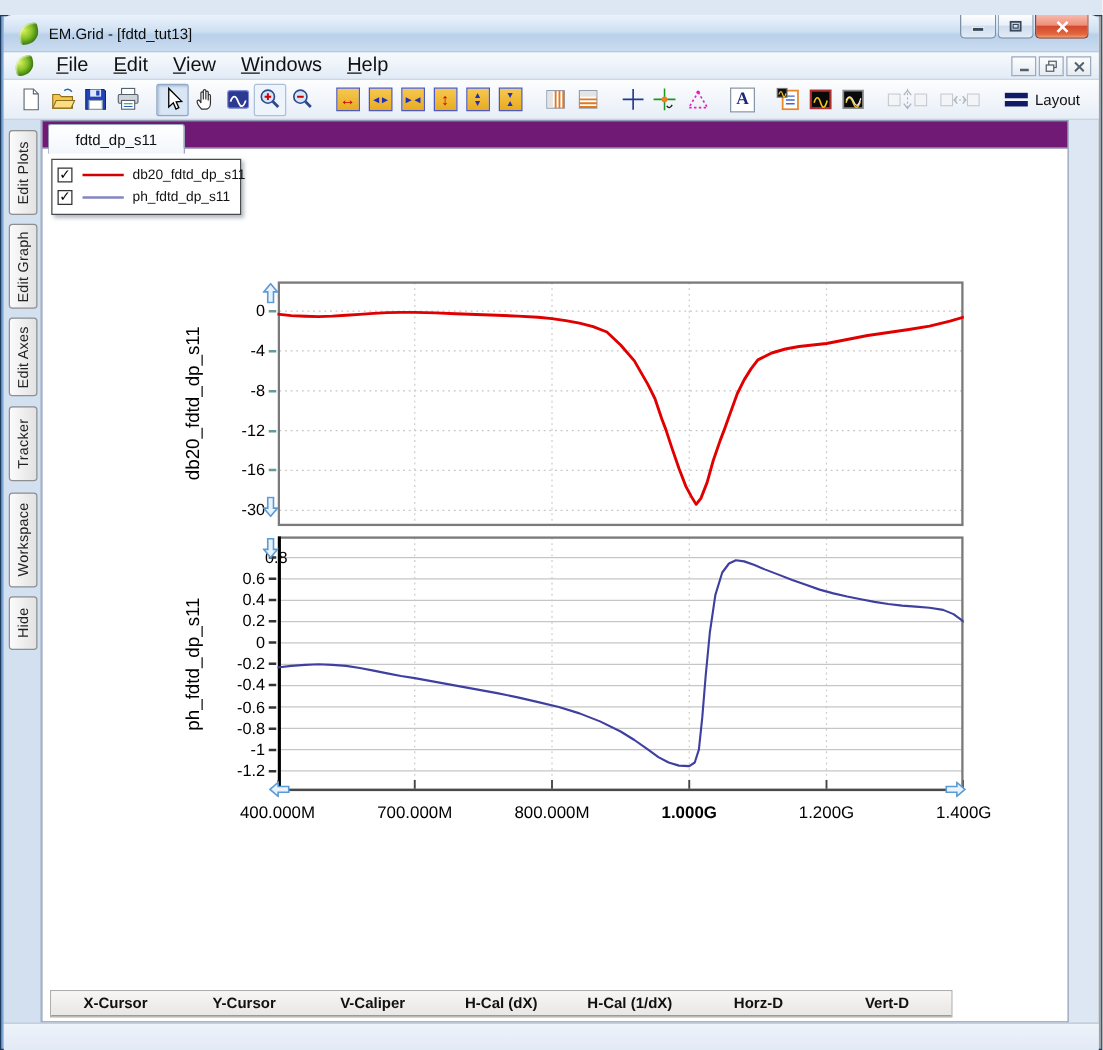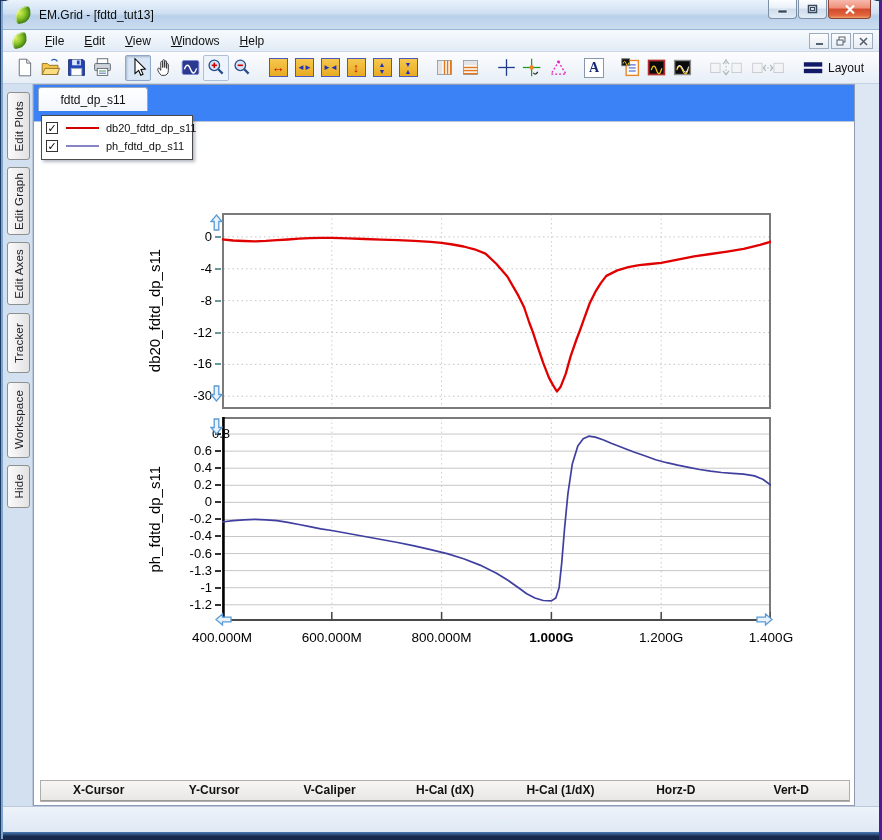--- a/index.html
+++ b/index.html
@@ -1,38 +1,38 @@
 <!DOCTYPE html>
 <html><head>
 <meta charset="utf-8">
 <style>
   * { margin:0; padding:0; box-sizing:border-box; }
   html,body { width:882px; height:840px; overflow:hidden; }
   body { font-family:"Liberation Sans","DejaVu Sans",sans-serif; position:relative; background:#dce7f3; }
-  .win { position:absolute; inset:0; border-left:3px solid #7ea6d3; border-right:3px solid #4c1d95; outline:1px solid #1f3a5f; outline-offset:-1px; }
+  .win { position:absolute; inset:0; border-left:3px solid #7ea6d3; border-right:3px solid #a3a3a3; outline:1px solid #1f3a5f; outline-offset:-1px;margin-top:12px; }
 
   
   .titlebar { position:absolute; left:0; top:0; width:100%; height:30px;
     background:linear-gradient(#eaf2fb, #cfe0f3 45%, #b9d0ea 55%, #cbdcf0);
     border-bottom:1px solid #98b4d4; border-radius:6px 6px 0 0; }
   .leaf-icon { display:inline-block; width:16px; height:16px;
     background:radial-gradient(circle at 30% 30%, #d8ef5a, #85c227 40%, #3e7d12 70%, #1e4a0a);
     border-radius:65% 20% 65% 20%; transform:rotate(-12deg); box-shadow:inset 1px 1px 1px rgba(255,255,255,.6); }
   .title-icon { position:absolute; left:12px; top:7px; }
   .title-text { position:absolute; left:36px; top:8px; font-size:12px; color:#0c0c0c; }
   .winbtns { position:absolute; right:8px; top:0; display:flex; }
   .winbtn { width:29px; height:19px; border:1px solid #7d90a5; border-top:none; border-radius:0 0 4px 4px;
     background:linear-gradient(#fdfeff,#e9f0f8 45%,#cfdcec 50%,#e2ecf8); display:flex; align-items:center; justify-content:center; margin-left:1px; }
   .winbtn.close { width:43px; background:linear-gradient(#f7b9ae,#ef8f77 45%,#d14a2f 50%,#e2653c 85%,#f0a06e); border-color:#8c4436; }
 
   
   .menubar { position:absolute; left:0; top:30px; width:100%; height:22px;
     background:linear-gradient(#f6fafd,#e2ebf6); border-bottom:1px solid #cbd8e8; display:flex; align-items:center; }
   .doc-icon { width:15px; height:15px; margin:0 8px 0 9px; }
-  .menu-item { font-size:12px; color:#111; padding:17px 10px; }
+  .menu-item { font-size:16px; color:#111; padding:17px 10px; }
   .menu-item u { text-decoration:underline; }
   .mdibtns { position:absolute; right:6px; top:3px; display:flex; gap:2px; }
   .mdibtn { width:20px; height:16px; border:1px solid #9cabbd; background:linear-gradient(#fdfdfe,#e6ecf3); display:flex; align-items:center; justify-content:center; }
 
   
   .toolbar { position:absolute; left:0; top:52px; width:100%; height:32px;
     background:linear-gradient(#fdfdfe,#e7eef7); border-bottom:1px solid #c5d3e4; display:flex; align-items:center; padding-left:8px; overflow:hidden; }
   .tgroup { display:flex; align-items:center; margin-right:10px; }
   .tbtn { width:26px; height:26px; display:flex; align-items:center; justify-content:center; border:1px solid transparent; border-radius:2px; flex:none; }
   .tbtn svg { width:21px; height:21px; }
@@ -47,21 +47,21 @@
     font-family:"Liberation Serif",serif; font-weight:bold; font-size:14px; color:#1a2a7a; }
 
   
   .sidebar { position:absolute; left:0; top:84px; width:30px; height:722px; background:#d2e0f0; border-right:1px solid #b7c6da; }
   .side-tab { position:absolute; left:4px; width:23px; background:linear-gradient(to right,#fbfbfb,#e2e2e2);
     border:1px solid #8f8f8f; border-radius:3px; display:flex; align-items:center; justify-content:center; }
   .side-tab span { writing-mode:vertical-rl; transform:rotate(180deg); font-size:11.5px; color:#222; letter-spacing:.2px; }
 
   
   .mdi { position:absolute; left:30px; top:84px; width:822px; height:722px; background:#fff; border:1px solid #8e9bb3; }
-  .tabrow { position:absolute; left:0; top:0; width:100%; height:37px; background:#3b82f6; border-bottom:1px solid #b6c4d6; }
+  .tabrow { position:absolute; left:0; top:0; width:100%; height:22px; background:#701a75; border-bottom:1px solid #b6c4d6; }
   .doc-tab { position:absolute; left:4px; top:2px; width:110px; height:24px; background:linear-gradient(#ffffff,#f2f6fb);
     border:1px solid #9aa8bc; border-bottom:none; border-radius:3px 3px 0 0; display:flex; align-items:center; justify-content:center;
     font-size:12px; color:#111; }
 
   
   .legend { position:absolute; left:38px; top:115px; width:152px; background:#fff; border:1px solid #4a4a4a;
     box-shadow:2px 2px 3px rgba(110,120,140,.5); padding:3px 6px 4px 4px; z-index:5; }
   .legend-row { display:flex; align-items:center; height:18px; }
   .cbx { width:12px; height:12px; border:1px solid #333; background:#fff; font-size:11px; line-height:10px; text-align:center;
     color:#000; font-weight:bold; flex:none; }
@@ -73,21 +73,21 @@
   .chartbox svg { width:100%; height:100%; display:block; }
   .ytick-label { position:absolute; width:44px; text-align:right; font-size:13px; color:#000; }
   .xtick-label { position:absolute; width:92px; text-align:center; font-size:13.5px; color:#000; }
   .tickmark { position:absolute; width:6px; height:2px; }
   .axis-title { position:absolute; display:flex; align-items:center; justify-content:center; }
   .axis-title span { writing-mode:vertical-rl; transform:rotate(180deg); font-size:15px; color:#000; }
   .xaxis-title { position:absolute; font-size:15px; color:#000; text-align:center; }
   .pan-arrow { position:absolute; z-index:4; }
 
   
-  .stable { position:absolute; left:6px; bottom:3px; width:810px; border:1px solid #b0aeab; }
+  .stable { position:absolute; left:6px; bottom:3px; width:722px; border:1px solid #b0aeab; }
   .strow { display:flex; }
   .strow.head { background:linear-gradient(#f7f6f4,#e9e7e4); border-bottom:1px solid #9b9b9b; }
   .strow.vals { background:#f1efed; }
   .stcell { flex:1 1 0; text-align:center; font-size:12px; padding:2px 0 3px; color:#111; }
   .strow.head .stcell { font-weight:bold; }
   .strow.vals .stcell { border-left:1px solid #d3d1ce; }
   .strow.vals .stcell:first-child { border-left:none; }
 
   
   .statusbar { position:absolute; left:0; top:806px; width:100%; height:26px; background:linear-gradient(#eef3fa,#dfe8f4); border-top:1px solid #b9c8da; }
@@ -496,28 +496,28 @@
       <div class="ytick-label" style="left: 165px; top: 477.285px;">0.2</div>
       <div class="tickmark" style="left: 212px; top: 484.285px; background: rgb(51, 51, 51);"></div>
       <div class="ytick-label" style="left: 165px; top: 494.356px;">0</div>
       <div class="tickmark" style="left: 212px; top: 501.356px; background: rgb(51, 51, 51);"></div>
       <div class="ytick-label" style="left: 165px; top: 511.427px;">-0.2</div>
       <div class="tickmark" style="left: 212px; top: 518.427px; background: rgb(51, 51, 51);"></div>
       <div class="ytick-label" style="left: 165px; top: 528.498px;">-0.4</div>
       <div class="tickmark" style="left: 212px; top: 535.498px; background: rgb(51, 51, 51);"></div>
       <div class="ytick-label" style="left: 165px; top: 545.569px;">-0.6</div>
       <div class="tickmark" style="left: 212px; top: 552.569px; background: rgb(51, 51, 51);"></div>
-      <div class="ytick-label" style="left: 165px; top: 562.64px;">-1.3</div>
+      <div class="ytick-label" style="left: 165px; top: 562.64px;">-0.8</div>
       <div class="tickmark" style="left: 212px; top: 569.64px; background: rgb(51, 51, 51);"></div>
       <div class="ytick-label" style="left: 165px; top: 579.711px;">-1</div>
       <div class="tickmark" style="left: 212px; top: 586.711px; background: rgb(51, 51, 51);"></div>
       <div class="ytick-label" style="left: 165px; top: 596.782px;">-1.2</div>
       <div class="tickmark" style="left: 212px; top: 603.782px; background: rgb(51, 51, 51);"></div>
       <div class="xtick-label" style="left: 173px; top: 630px;">400.000M</div>
-      <div class="xtick-label" style="left: 282.8px; top: 630px;">600.000M</div>
+      <div class="xtick-label" style="left: 282.8px; top: 630px;">700.000M</div>
       <div class="xtick-label" style="left: 392.6px; top: 630px;">800.000M</div>
       <div class="xtick-label" style="left: 502.4px; top: 630px; font-weight: bold;">1.000G</div>
       <div class="xtick-label" style="left: 612.2px; top: 630px;">1.200G</div>
       <div class="xtick-label" style="left: 722px; top: 630px;">1.400G</div>
     </div>
 
   <div class="statusbar"></div>
   <div class="bottomedge"></div>
 </div>
 

